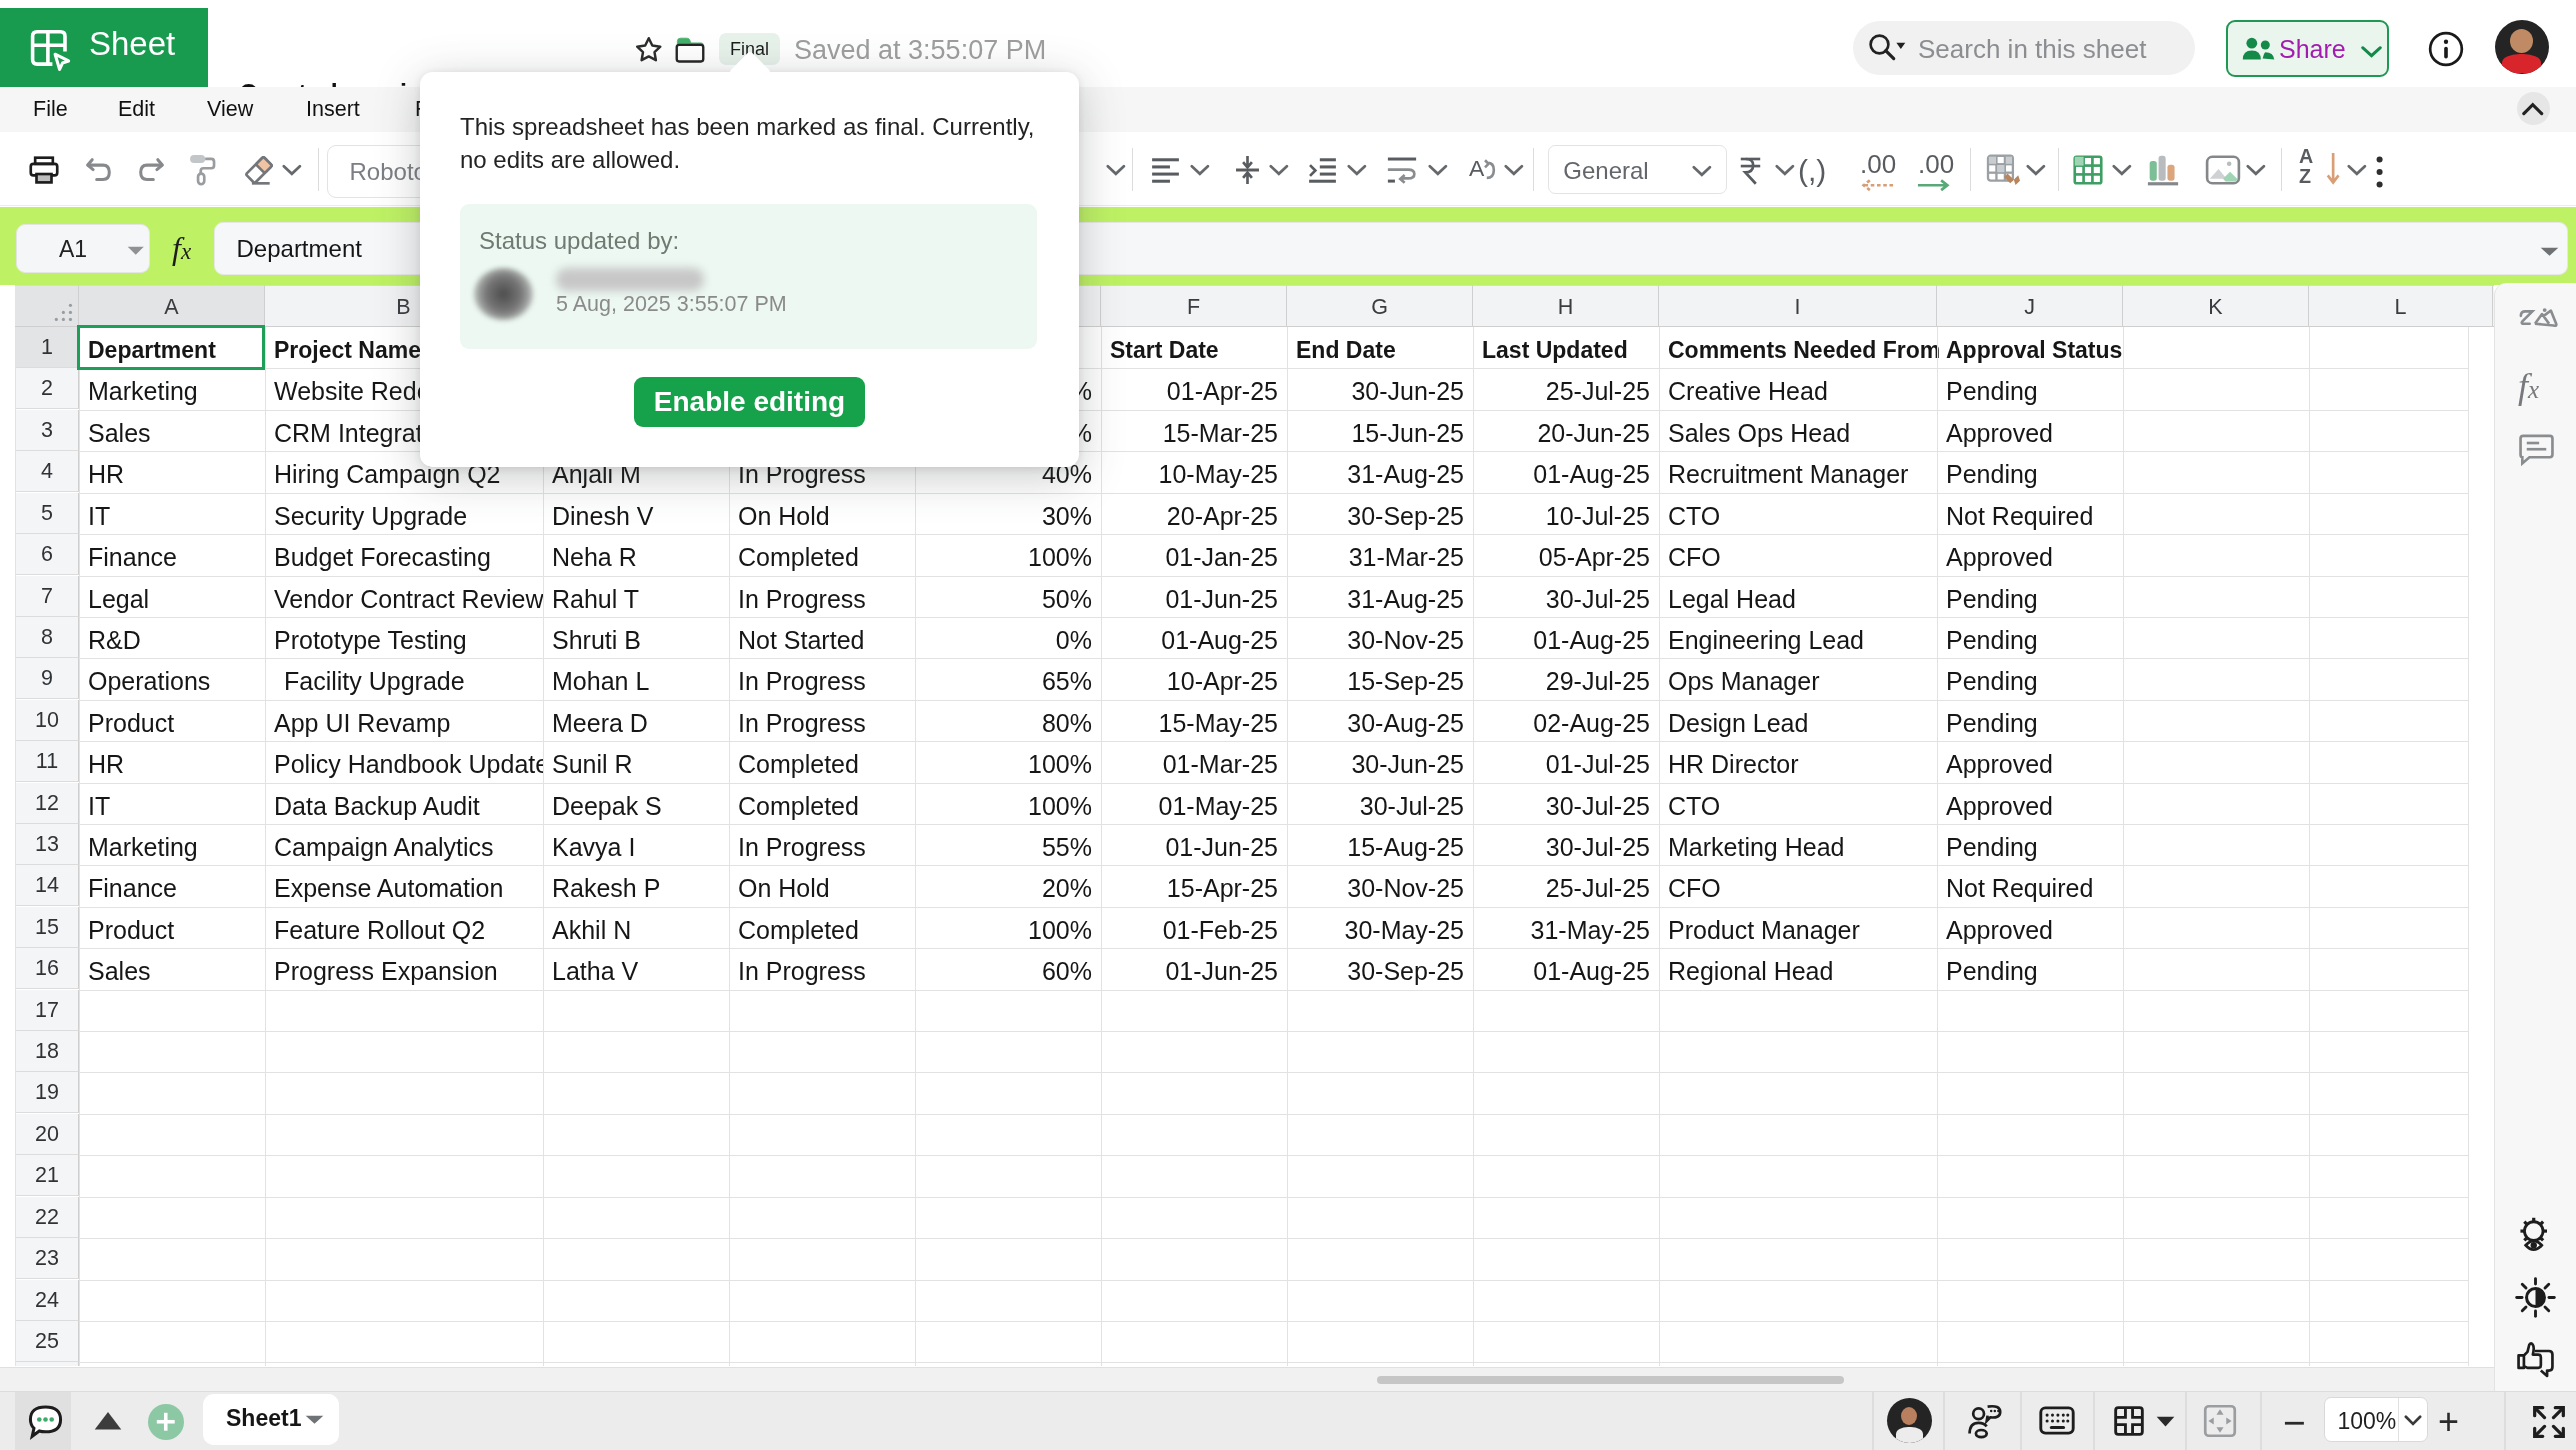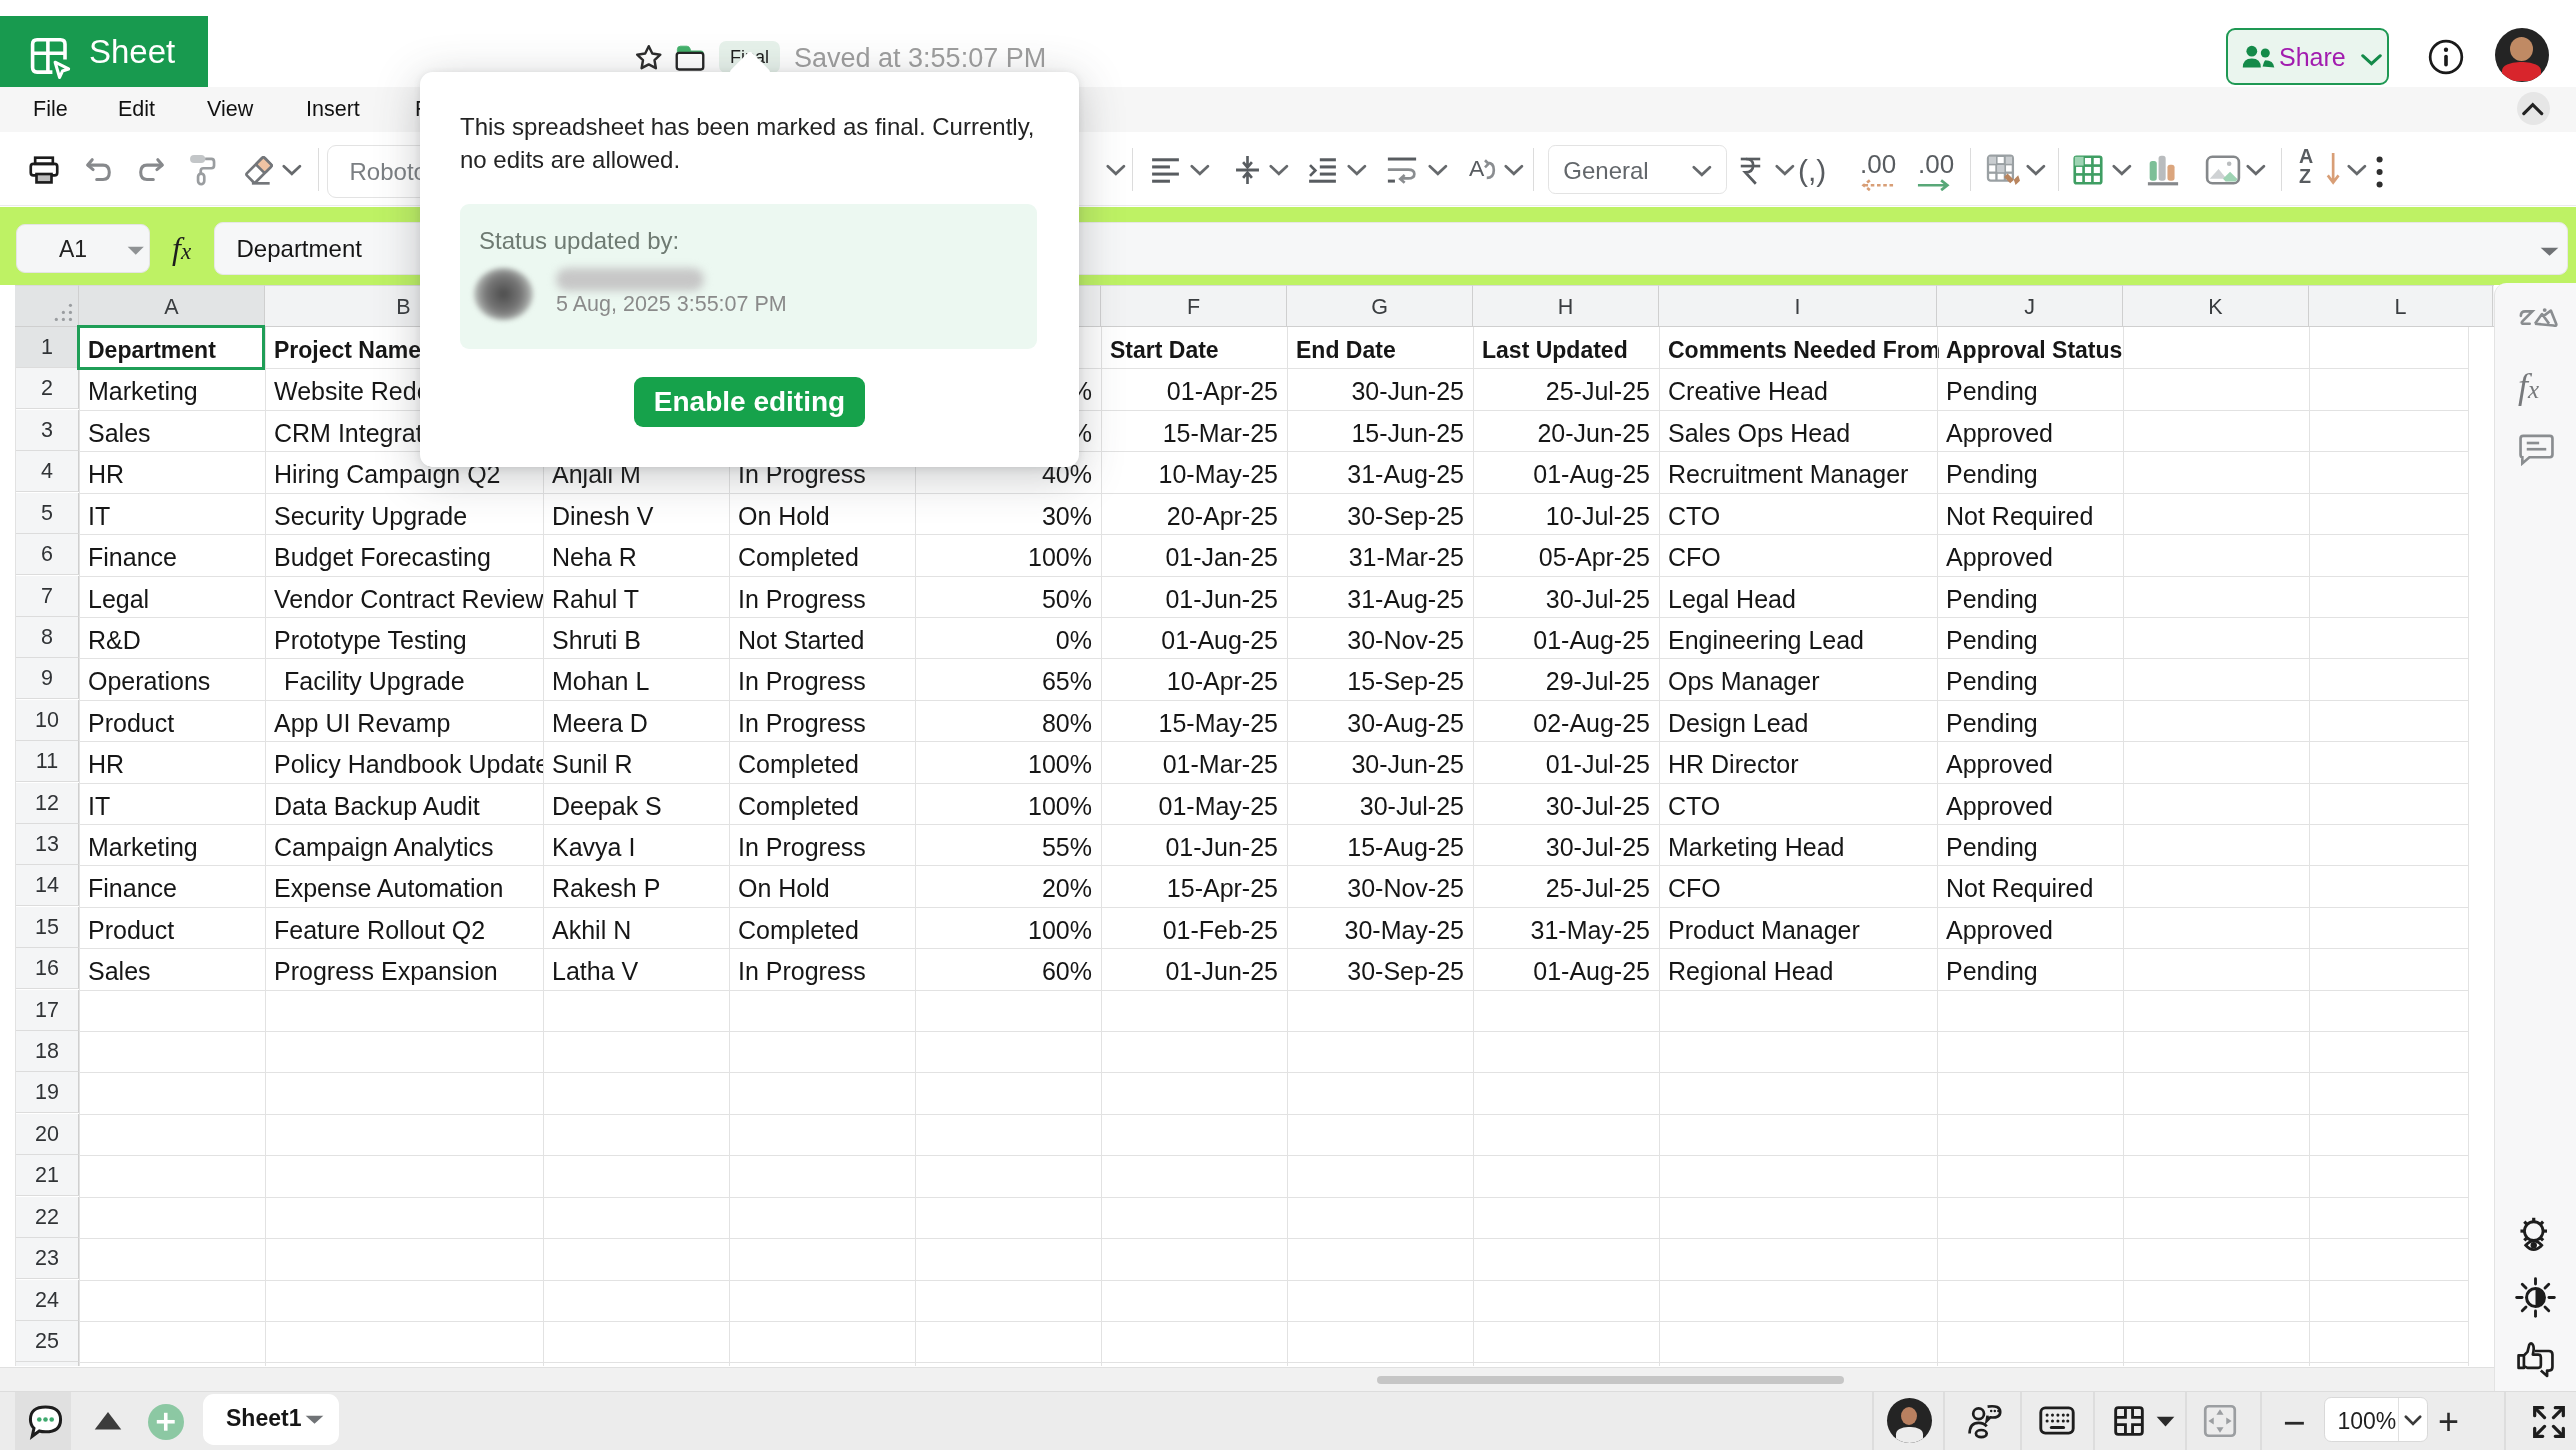--- a/index.html
+++ b/index.html
@@ -1,19 +1,19 @@
 <!DOCTYPE html>
 <html style="font-size:14.3px"><head>
 <meta charset="utf-8">
 <style>
   * { margin:0; padding:0; box-sizing:border-box; }
   html,body { width:2576px; height:1451px; overflow:hidden; background:#fff;
     font-family:"Liberation Sans", sans-serif; }
   
-  #appbar { position:absolute; left:0; top:16px; width:2576px; height:87px; background:#fff; }
+  #appbar { position:absolute; left:0; top:8px; width:2576px; height:87px; background:#fff; }
   #logoblock { position:absolute; left:0; top:0; width:208px; height:87px; background:#189a4f; }
   #apptitle { position:absolute; left:239px; top:27px; font-size:25px; font-weight:bold; color:#101010; letter-spacing:0.2px;margin-top:44px;}
   #savedat { position:absolute; left:794px; top:27px; font-size:27px; color:#9e9e9e; }
   #finalchip { position:absolute; left:719px; top:25px; width:61px; height:32px; background:#e7f2eb; border-radius:7.2px; font-size:18px; color:#1c1c1c; text-align:center; line-height:32px;}
   #searchpill { position:absolute; left:1853px; top:12.5px; width:342px; height:54px; background:#f1f1f2; border-radius:27px; }
   #searchpill .ph { position:absolute; left:65px; top:13.4px; font-size:26px; color:#8b8d90; }
   #sharebtn { position:absolute; left:2226px; top:11.6px; width:163px; height:57px; background:#eaf5ee; border:2.7px solid #1e9853; border-radius:9px; }
   #sharebtn .t { position:absolute; left:51px; top:13.4px; font-size:25px; font-weight:normal; color:#a21caf; }
   
   #menubar { position:absolute; left:0; top:87px; width:2576px; height:46px; background:#f6f6f6; border-bottom:1.8px solid #e7e7e7; }
@@ -81,20 +81,28 @@
   <div id="apptitle">Quarterly project status report</div>
   <svg width="29.5" height="29.5" viewBox="0 0 24 24" style="position:absolute;left:634px;top:27px">
     <path d="M12 2.6 L14.9 8.6 L21.4 9.5 L16.7 14 L17.8 20.5 L12 17.4 L6.2 20.5 L7.3 14 L2.6 9.5 L9.1 8.6 Z" fill="none" stroke="#2c2c2c" stroke-width="2" stroke-linejoin="round"></path>
   </svg>
   <svg width="32" height="30" viewBox="0 0 40 38" style="position:absolute;left:674px;top:27px">
     <path d="M4 8 Q4 4 8 4 L16 4 Q19 4 20 7 L21 10 L34 10 Q37 10 37 13 L37 15 L4 15 Z" fill="#43b06a" stroke="#43b06a"></path>
     <rect x="3.2" y="12.5" width="33.6" height="21" rx="3" fill="#fff" stroke="#252525" stroke-width="3"></rect>
   </svg>
   <div id="finalchip">Final</div>
   <div id="savedat">Saved at 3:55:07 PM</div>
+  <div id="searchpill">
+    <svg width="41" height="32" viewBox="0 0 46 36" style="position:absolute;left:14.3px;top:11.6px">
+      <circle cx="14" cy="14" r="10" fill="none" stroke="#222" stroke-width="3"></circle>
+      <line x1="21" y1="21" x2="30" y2="30" stroke="#222" stroke-width="3.6" stroke-linecap="round"></line>
+      <path d="M33 12 L43 12 L38 19 Z" fill="#222"></path>
+    </svg>
+    <div class="ph">Search in this sheet</div>
+  </div>
   <div id="sharebtn">
     <svg width="36" height="27" viewBox="0 0 40 30" style="position:absolute;left:12.5px;top:14.3px">
       <circle cx="12" cy="8" r="6" fill="#148a49"></circle>
         <path d="M2 26 Q2 16 12 16 Q22 16 22 26 Z" fill="#148a49"></path>
       <circle cx="27" cy="10" r="5" fill="#148a49"></circle>
         <path d="M24 25 Q26 18 27 18 Q36 18 37 26 Z" fill="#148a49"></path>
     </svg>
     <div class="t">Share</div>
     <svg width="23" height="14.3" viewBox="0 0 26 16" style="position:absolute;left:132px;top:23px">
       <path d="M3 3 L13 12 L23 3" fill="none" stroke="#148a49" stroke-width="3.4" stroke-linecap="round"></path>

